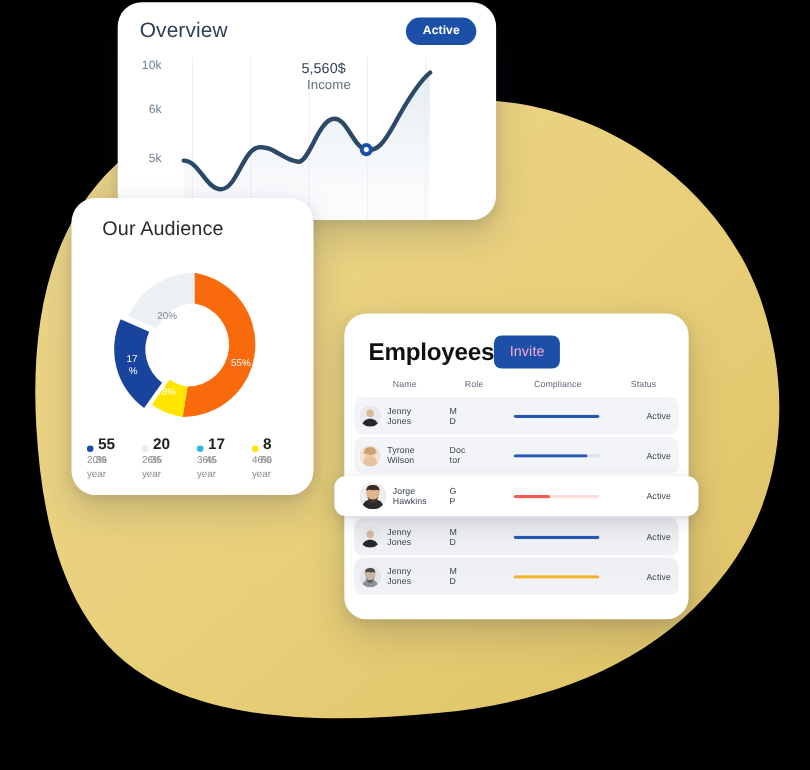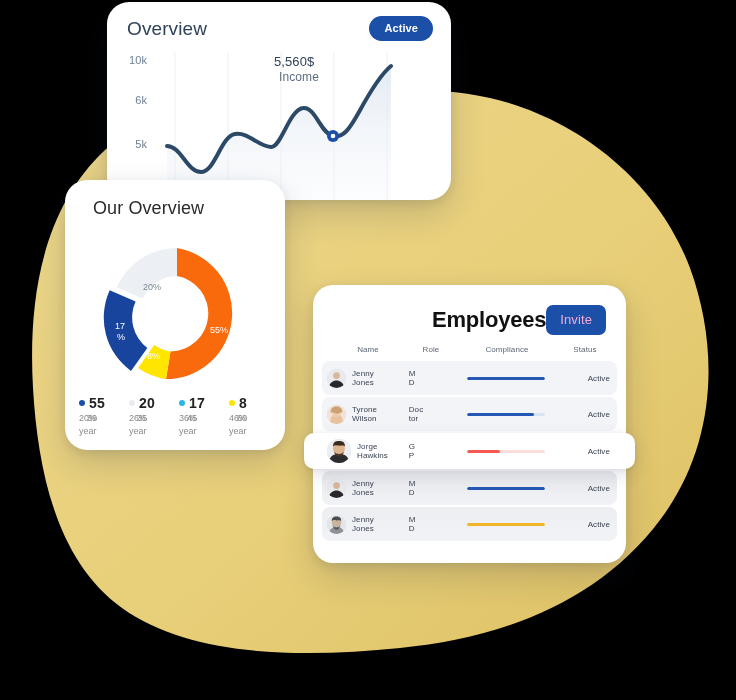--- a/index.html
+++ b/index.html
@@ -77,38 +77,38 @@
     position: absolute; left: 28px; top: 18px;
     font-size: 18px; color: #2b2b2b; font-weight: 400;
     line-height: 21px; width: 120px; letter-spacing: .1px;
   }
   #donut-wrap { position: absolute; left: 26px; top: 52px; }
   .aud-legend {
     position: absolute; left: 10px; top: 215px;
     width: 200px; display: flex;
   }
   .leg-item { width: 50px; text-align: left; padding-left: 4px; }
-  .leg-top { display: flex; align-items: center; gap: 4px; }
+  .leg-top { display: flex; align-items: flex-end; gap: 4px; }
   .leg-dot { width: 6px; height: 6px; border-radius: 50%; display: inline-block; }
   .leg-num { font-size: 14px; font-weight: 700; color: #222; letter-spacing: .1px; }
   .leg-sub {
     position: relative; height: 12px; margin-top: 2px;
     font-size: 9px; color: #8b8b8b;
   }
   .leg-pct { position: absolute; left: 0; top: 0; }
   .leg-age { position: absolute; left: 8px; top: 0; }
   .leg-yr  { font-size: 9px; color: #8b8b8b; display: block; margin-top: 1px; }
 
   
   #employees-card {
     left: 313px; top: 285px; width: 313px; height: 278px;
     overflow: visible; border-radius: 20px;
   }
   .emp-head {
-    display: flex; align-items: center; justify-content: flex-end;
+    display: flex; align-items: center; justify-content: flex-start;
     padding: 20px 20px 0 22px;
   }
   .emp-title {
     font-size: 22px; font-weight: 700; color: #111; letter-spacing: -.2px;
   }
   .invite-btn {
     background: #1b4fa8; color: #f9a8d4; border: none;
     border-radius: 7px; font-family: "Liberation Sans", sans-serif;
     font-size: 13px; padding: 7px 14px 8px; cursor: pointer;
     letter-spacing: .1px;
@@ -245,21 +245,21 @@
         <circle cx="180" cy="86" r="6" fill="#1b4fa8"></circle>
         <circle cx="180" cy="86" r="2.3" fill="#ffffff"></circle>
       </svg>
 
       <div class="tooltip-val">5,560$</div>
       <div class="tooltip-lbl">Income</div>
     </div>
   </div>
 
   <div class="card" id="audience-card">
-    <div class="aud-title">Our Overview</div>
+    <div class="aud-title">Our Audience</div>
 
     <div id="donut-wrap">
       <svg width="170" height="160" viewBox="0 0 170 160">
 
         <path fill="#eceff3" d="M 86 16
                  A 66 66 0 0 0 25.7 55.2
                  L 51.6 66.6
                  A 38 38 0 0 1 86 44 Z"></path>
 
         <path fill="#f96a0d" d="M 86 16

